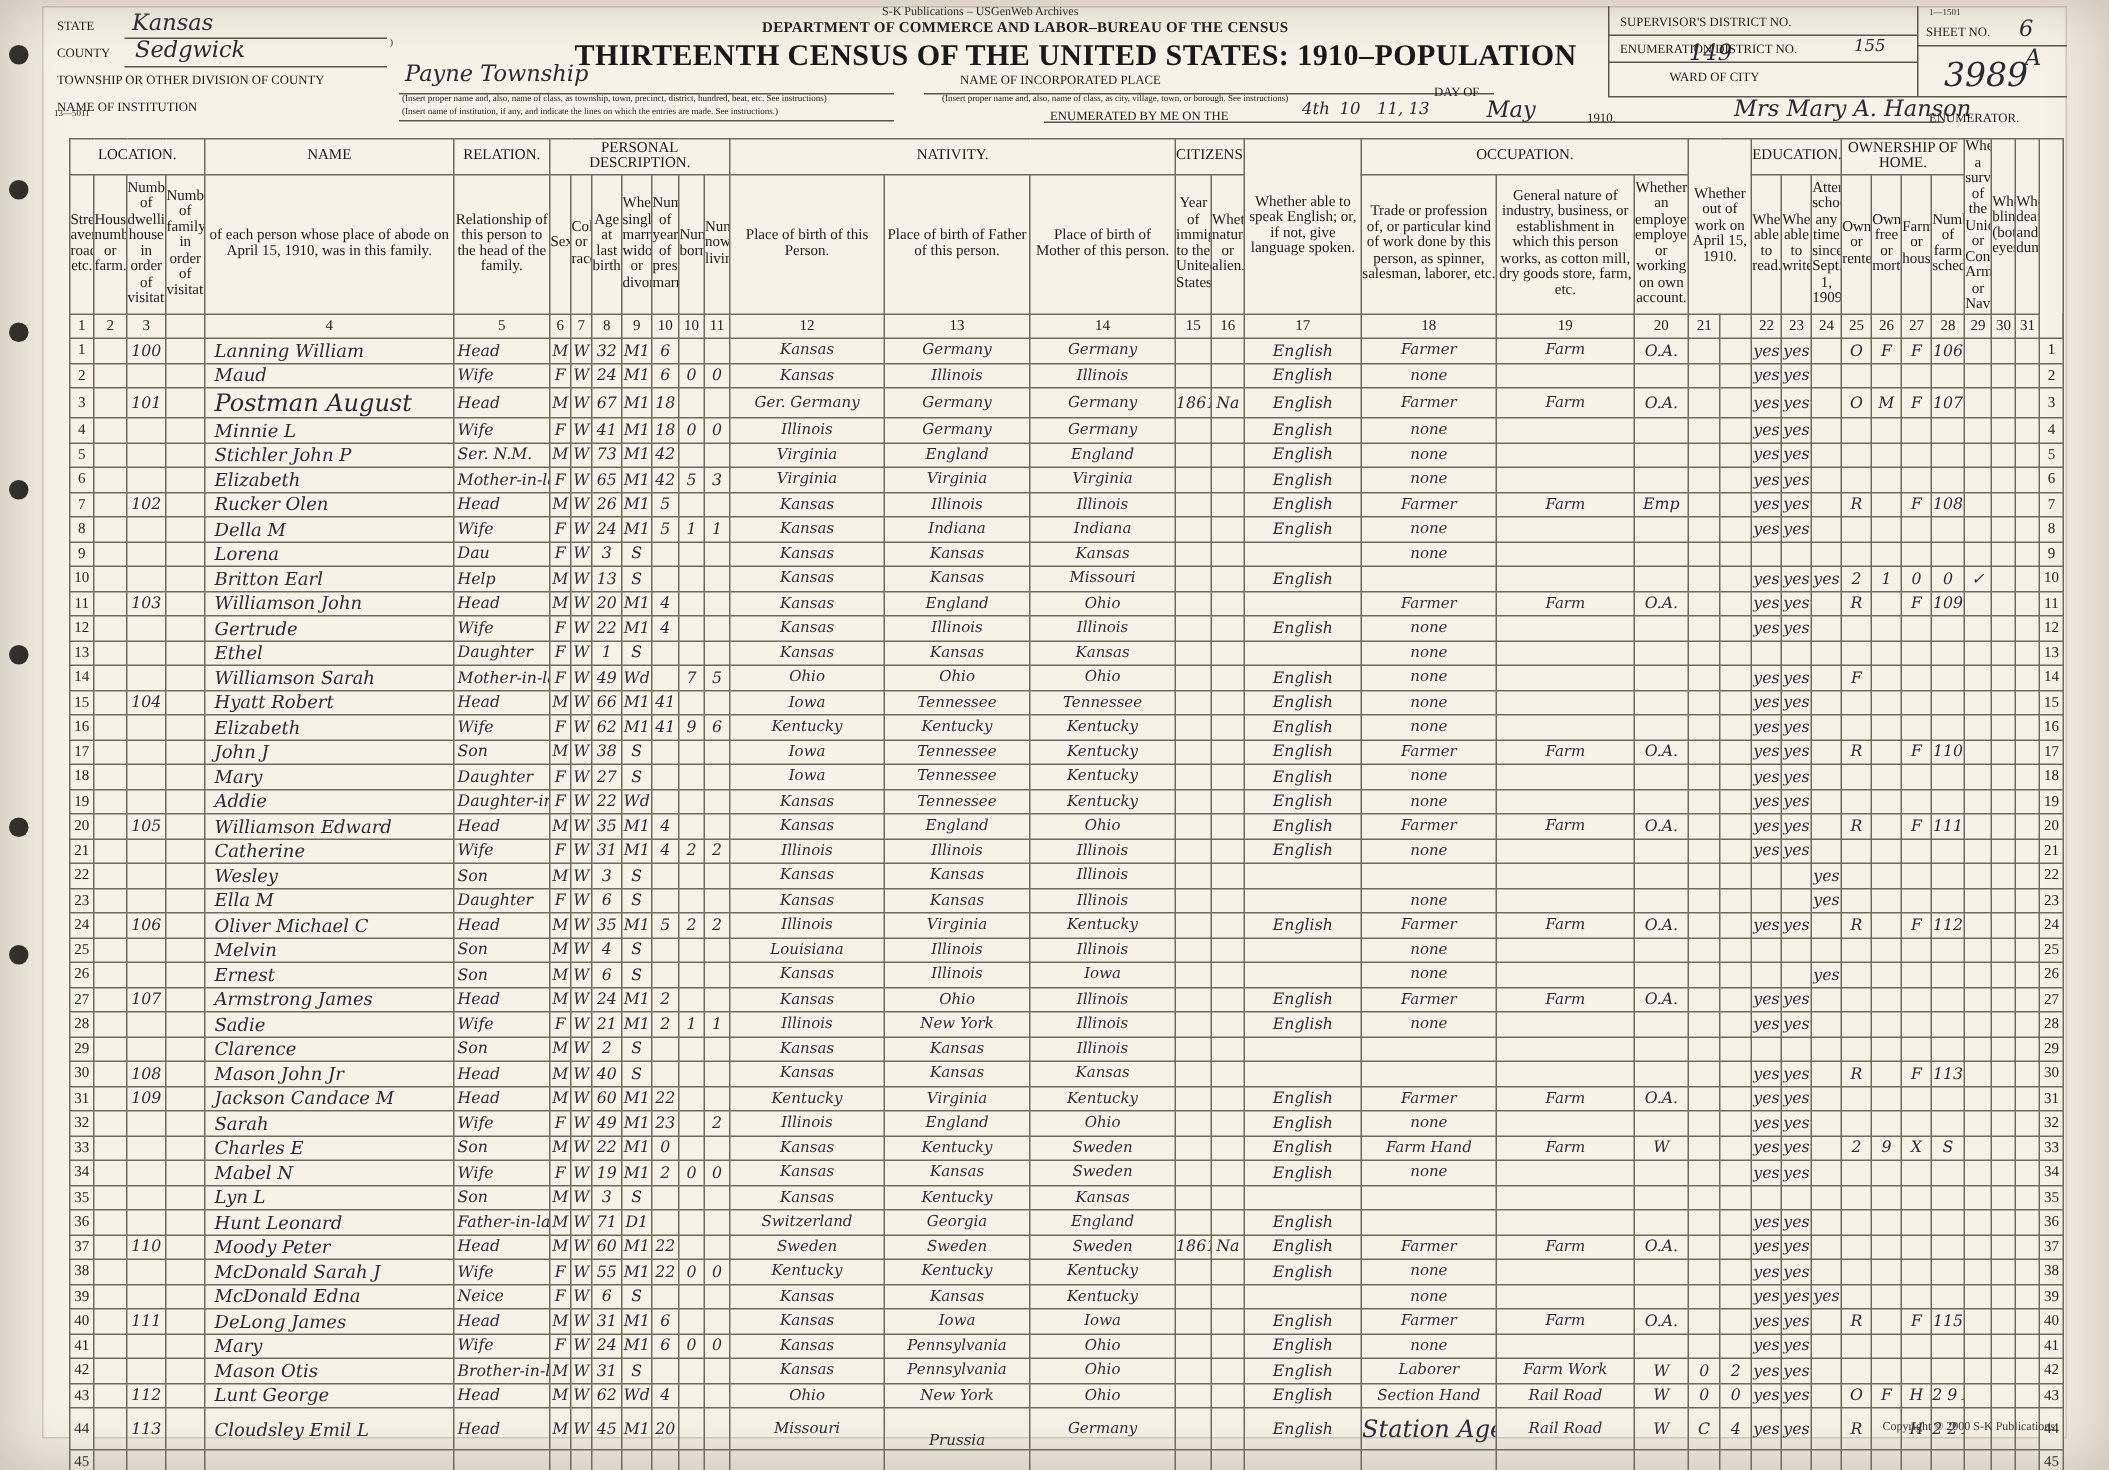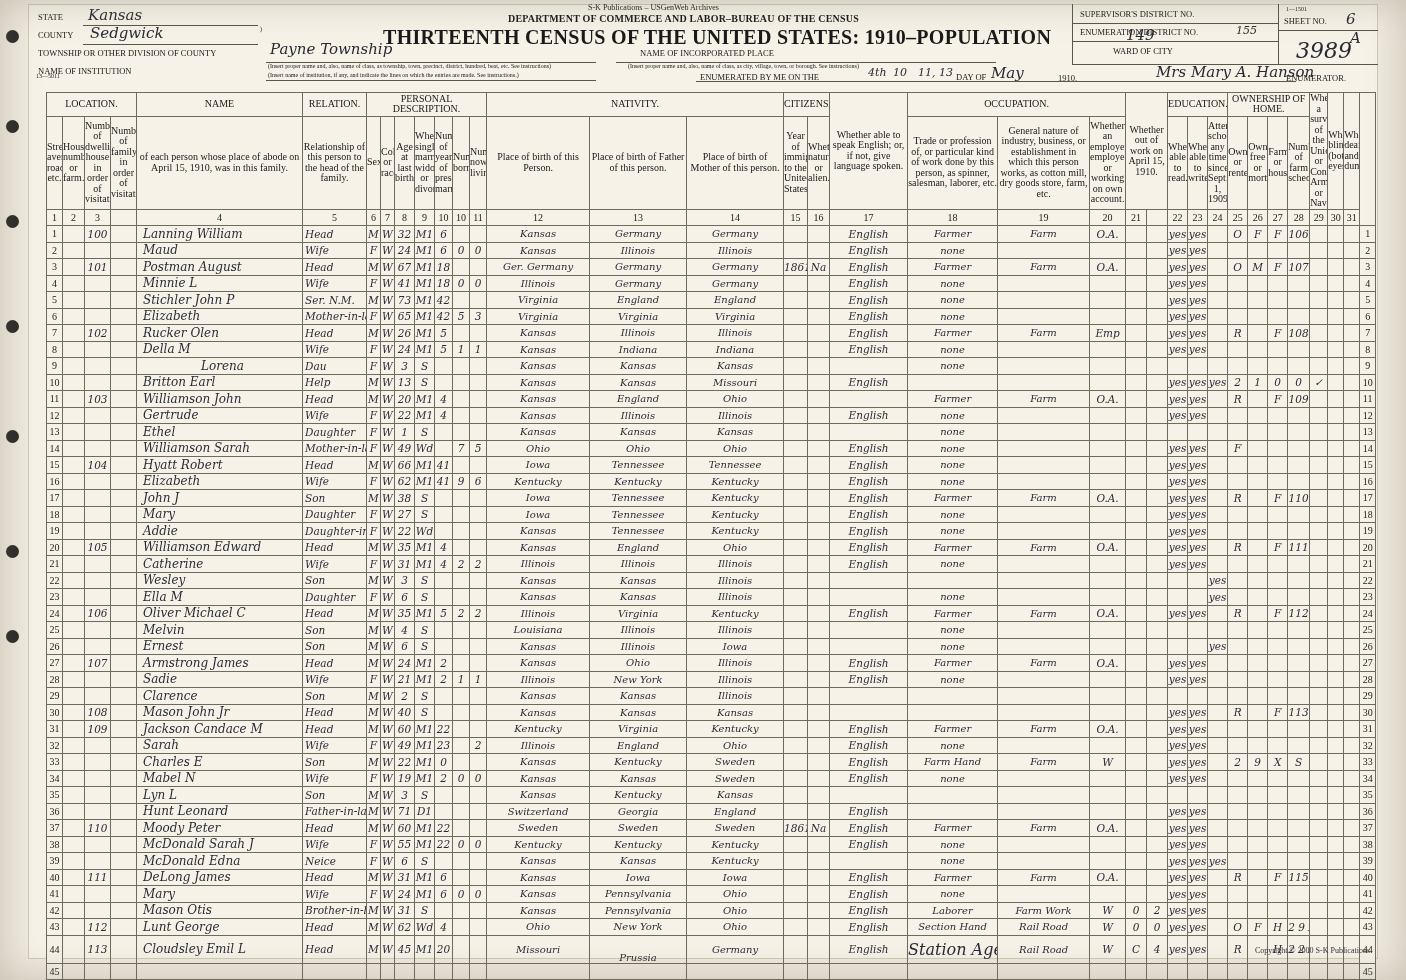--- a/index.html
+++ b/index.html
@@ -107,21 +107,21 @@
       <div class="hdr xtiny" style="left:8px;top:69px;">13—5011</div>
 
       <div class="hdr sm" style="left:600px;top:44px;margin-left:12px;">NAME OF INCORPORATED PLACE</div>
       <div class="line" style="left:588px;top:58px;width:380px;height:1px;"></div>
       <div class="hdr xtiny" style="left:600px;top:59px;width:370px;">(Insert proper name and, also, name of class, as city, village, town, or borough.    See instructions)</div>
 
       <div class="hdr sm" style="left:672px;top:68px;">ENUMERATED BY ME ON THE</div>
       <div class="hdr hw" style="left:840px;top:62px;">4th</div>
       <div class="hdr hw" style="left:865px;top:62px;">10</div>
       <div class="hdr hw" style="left:890px;top:62px;">11, 13</div>
-      <div class="hdr sm" style="left:928px;top:68px;">DAY OF</div>
+      <div class="hdr sm" style="left:928px;top:52px;">DAY OF</div>
       <div class="hdr hw hw-lg" style="left:963px;top:60px;">May</div>
       <div class="hdr sm" style="left:1030px;top:69px;">1910.</div>
       <div class="hdr hw hw-lg" style="left:1128px;top:59px;">Mrs Mary A. Hanson</div>
       <div class="hdr sm" style="left:1258px;top:69px;">ENUMERATOR.</div>
       <div class="line" style="left:668px;top:77px;width:600px;height:1px;"></div>
 
       <div class="line" style="left:1044px;top:0px;width:1px;height:60px;"></div>
       <div class="line" style="left:1044px;top:60px;width:306px;height:1px;"></div>
       <div class="hdr sm" style="left:1052px;top:5px;">SUPERVISOR'S DISTRICT NO.</div>
       <div class="hdr hw hw-lg" style="left:1098px;top:22px;">149</div>
@@ -481,21 +481,21 @@
               <td>
                 <span class="cellhw c"></span>
               </td>
               <td>
                 <span class="cellhw c">101</span>
               </td>
               <td>
                 <span class="cellhw c"></span>
               </td>
               <td>
-                <span class="cellhw" style="font-size: 12px; padding-left: 6px;">Postman August</span>
+                <span class="cellhw" style="font-size: 16px; padding-left: 6px;">Postman August</span>
               </td>
               <td>
                 <span class="cellhw">Head</span>
               </td>
               <td>
                 <span class="cellhw c">M</span>
               </td>
               <td>
                 <span class="cellhw c">W</span>
               </td>
@@ -1099,21 +1099,21 @@
               <td>
                 <span class="cellhw c"></span>
               </td>
               <td>
                 <span class="cellhw c"></span>
               </td>
               <td>
                 <span class="cellhw c"></span>
               </td>
               <td>
-                <span class="cellhw" style="font-size: 12px; padding-left: 6px; text-align: center;">Lorena</span>
+                <span class="cellhw" style="font-size: 12px; padding-left: 6px;">Lorena</span>
               </td>
               <td>
                 <span class="cellhw">Dau</span>
               </td>
               <td>
                 <span class="cellhw c">F</span>
               </td>
               <td>
                 <span class="cellhw c">W</span>
               </td>

